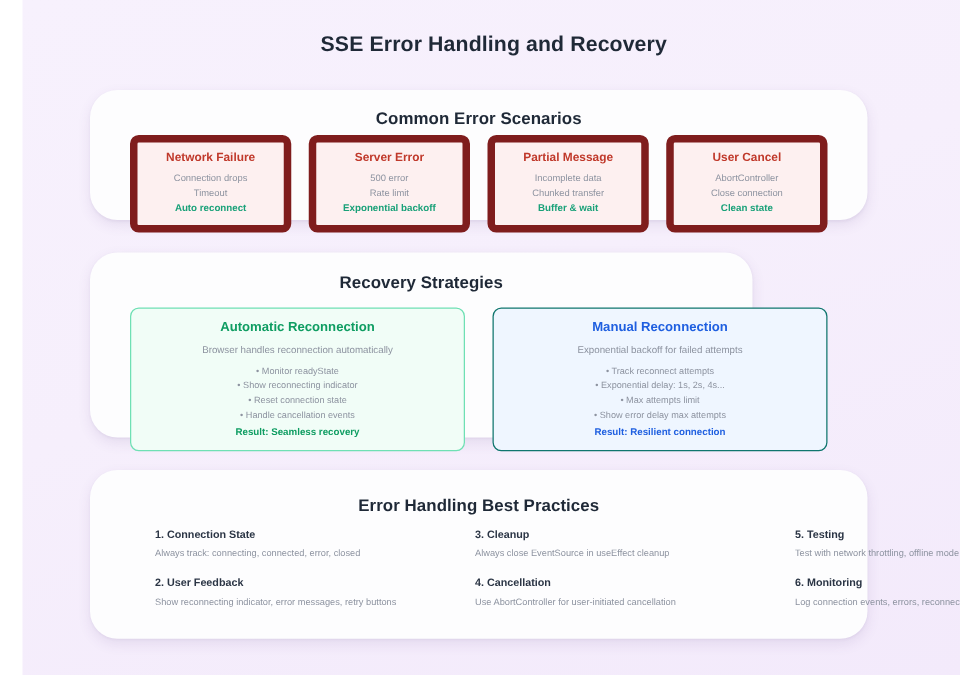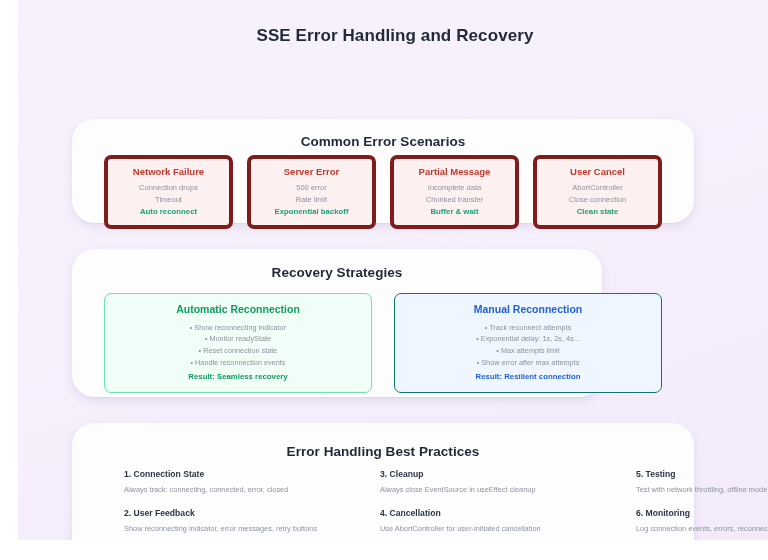--- a/index.html
+++ b/index.html
@@ -35,21 +35,20 @@
     margin-right: 18px;
   }
 
   
   .section {
     position: absolute;
     background: #fdfdfe;
     border-radius: 22px;
     box-shadow: 0 4px 10px rgba(90, 60, 130, 0.10),
                 0 1px 2px rgba(90, 60, 130, 0.06);
-    margin-top: 47px;
   }
 
   .section-title {
     text-align: center;
     font-size: 13.5px;
     font-weight: bold;
     color: #1f2937;
     letter-spacing: 0.05px;
   }
 
@@ -66,21 +65,21 @@
     position: absolute;
     left: 32px;
     top: 36px;
     width: 558px;
     display: flex;
     gap: 14px;
   }
 
   .error-card {
     flex: 1 1 0;
-    border: 4px solid #7f1d1d;
+    border: 6px solid #7f1d1d;
     background: #fdf0f0;
     border-radius: 7px;
     padding: 7px 4px 7px 4px;
     text-align: center;
   }
   .error-card .ec-title {
     font-size: 9.5px;
     font-weight: bold;
     color: #c0392b;
     margin-bottom: 4px;
@@ -242,33 +241,35 @@
     </div>
   </div>
 
   <div class="section" id="section-recovery">
     <div class="section-title">Recovery Strategies</div>
 
     <div class="strategy-row">
 
       <div class="strategy-card green">
         <div class="sc-title">Automatic Reconnection</div>
+        <div class="sc-sub">Browser handles reconnection automatically</div>
+        <div class="sc-item">• Monitor readyState</div>
         <div class="sc-item">• Show reconnecting indicator</div>
-        <div class="sc-item">• Monitor readyState</div>
         <div class="sc-item">• Reset connection state</div>
-        <div class="sc-item">• Handle reconnection events</div>
+        <div class="sc-item">• Handle cancellation events</div>
         <div class="sc-result">Result: Seamless recovery</div>
       </div>
 
       <div class="strategy-card blue">
         <div class="sc-title">Manual Reconnection</div>
+        <div class="sc-sub">Exponential backoff for failed attempts</div>
         <div class="sc-item">• Track reconnect attempts</div>
         <div class="sc-item">• Exponential delay: 1s, 2s, 4s...</div>
         <div class="sc-item">• Max attempts limit</div>
-        <div class="sc-item">• Show error after max attempts</div>
+        <div class="sc-item">• Show error delay max attempts</div>
         <div class="sc-result">Result: Resilient connection</div>
       </div>
 
     </div>
   </div>
 
   <div class="section" id="section-practices">
     <div class="section-title">Error Handling Best Practices</div>
 
     <div class="practice-grid">

